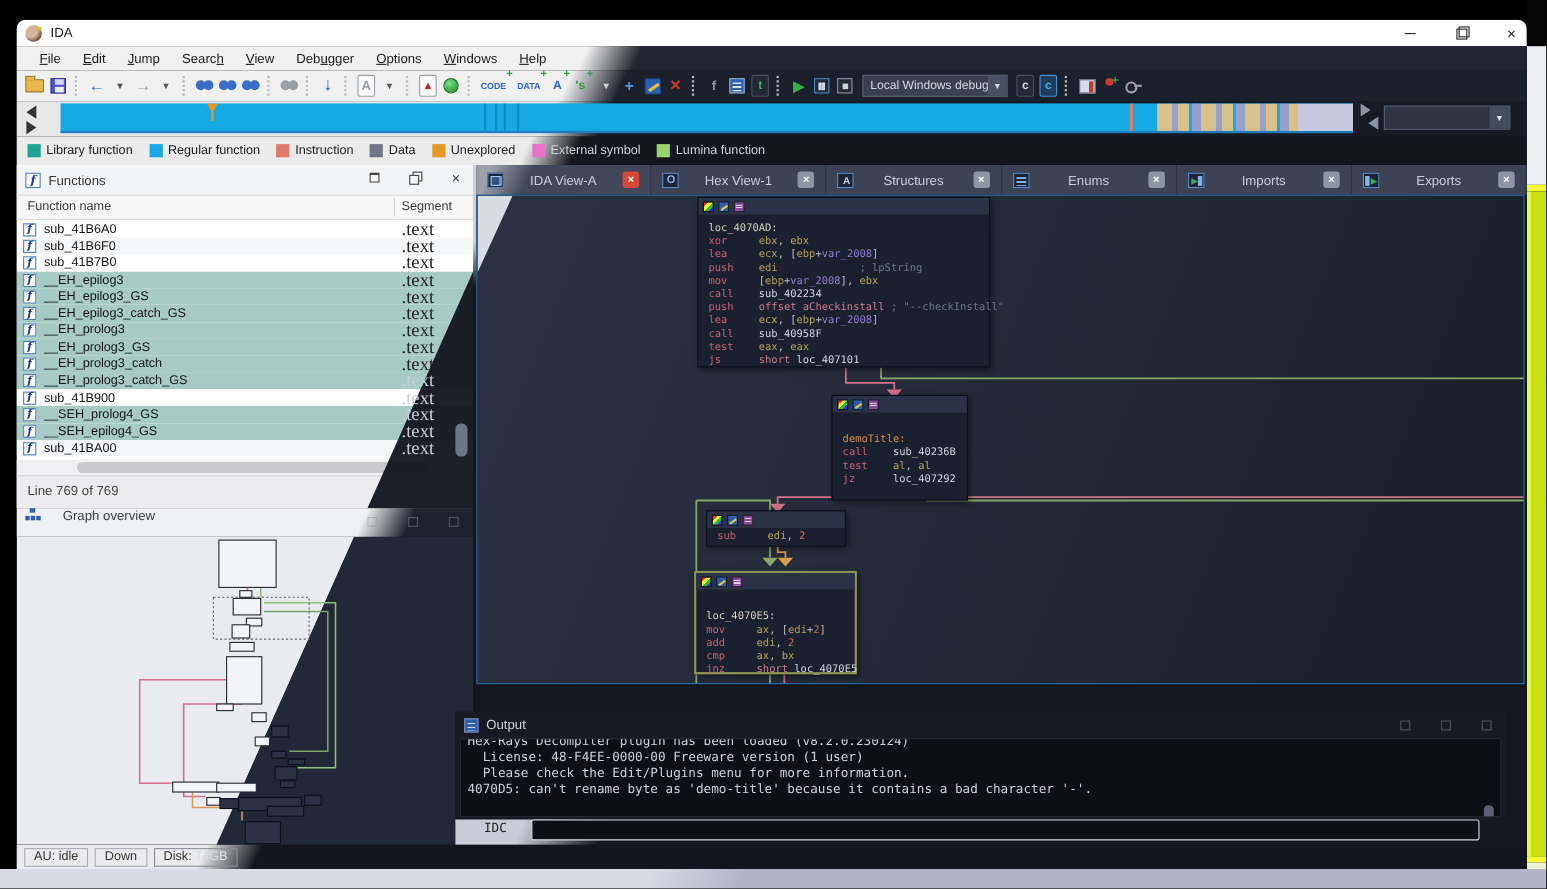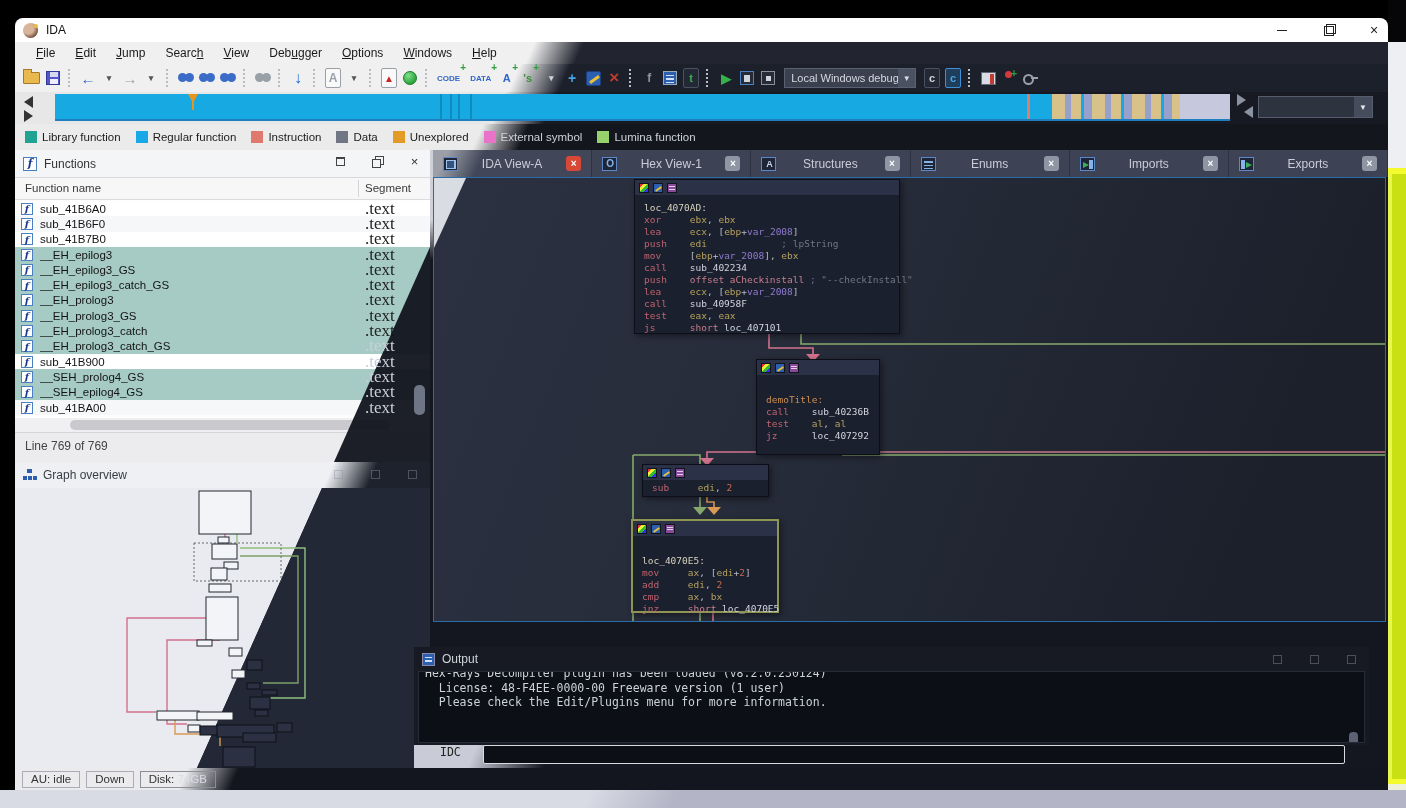--- a/index.html
+++ b/index.html
@@ -152,21 +152,21 @@
   #func-vthumb { position:absolute; left:399px; top:235px; width:11px; height:30px; background:#6e7585; border-radius:5px; z-index:45;}
   #func-status { position:absolute; left:0; top:282px; width:415px; height:30px; background:#ececee;
       border-top:1px solid #d5d5d8; font-size:12px; color:#444; padding:6px 0 0 10px;}
   #func-overlay { position:absolute; left:0; top:0; width:415px; height:312px; pointer-events:none; z-index:40;
       background:rgba(15,18,28,.94);
       clip-path:polygon(415px 97px, 415px 312px, 319px 312px); }
 
   
   #ovw-panel { position:absolute; left:0; top:444px; width:415px; height:306px; }
   #ovw-title { height:26px; background:linear-gradient(114deg,#eef0f3 0 292px,#1e222d 332px);
-      display:flex; align-items:center; gap:7px; padding-left:8px;}
+      display:flex; gap:21px; padding-left:8px;}
   .tree-icon { width:13px; height:12px; position:relative; flex:none;}
   .tree-icon::before { content:""; position:absolute; left:4px; top:0; width:5px; height:4px; background:#2d5fb0;}
   .tree-icon::after { content:""; position:absolute; left:0; top:7px; width:4px; height:4px; background:#2d5fb0;
       box-shadow:5px 0 0 #2d5fb0, 10px 0 0 #2d5fb0;}
   #ovw-title .pt-label { font-size:12px; color:#3a3d44; }
   .pt-ctrls-dim { position:absolute; right:12px; top:7px; display:flex; gap:26px; opacity:.45; }
   .pc-dim::after { content:""; position:absolute; inset:1px; border:1.2px solid #8a90a0;}
   #minimap { position:absolute; left:0; top:26px; width:415px; height:280px; }
 
   
@@ -692,20 +692,21 @@
           <div class="pc pc-dim"></div>
           <div class="pc pc-dim"></div>
           <div class="pc pc-dim"></div>
         </div>
       </div>
       <div id="output-content">
         <div id="out-vthumb"></div>
       <div class="oline clip">Hex-Rays Decompiler plugin has been loaded (v8.2.0.230124)</div>
           <div class="oline">  License: 48-F4EE-0000-00 Freeware version (1 user)</div>
           <div class="oline">  Please check the Edit/Plugins menu for more information.</div>
+          <div class="oline">4070D5: can't rename byte as 'demo-title' because it contains a bad character '-'.</div>
         </div>
       <div id="idcrow">
         <span class="idc-label">IDC</span>
         <input type="text" value="" style="">
       </div>
     </div>
 
     <div id="bottombar">
       <div class="bb-box">AU: idle</div>
       <div class="bb-box">Down</div>

